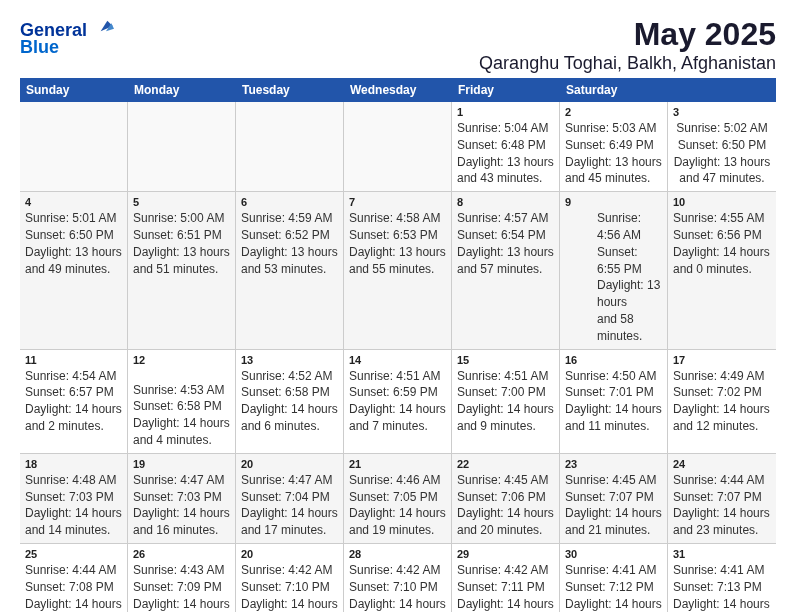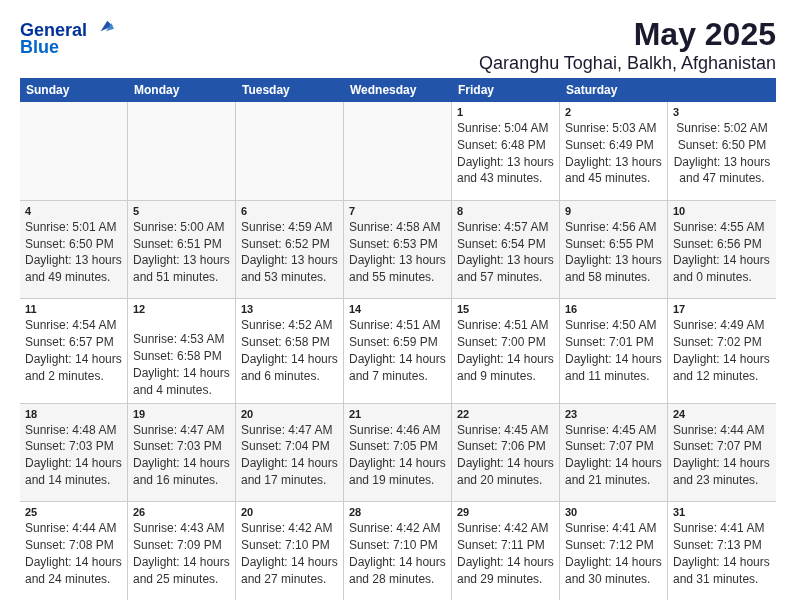--- a/index.html
+++ b/index.html
@@ -205,21 +205,21 @@
           </div>
           <div class="cal-cell alt-bg">
             <span class="day-num">8</span>
             <div class="day-info" style="white-space: pre-line;">Sunrise: 4:57 AM
 Sunset: 6:54 PM
 Daylight: 13 hours
 and 57 minutes.</div>
           </div>
           <div class="cal-cell alt-bg">
             <span class="day-num">9</span>
-            <div class="day-info" style="white-space: pre-line;">Sunrise: 4:56 AM
+            <div class="day-info" style="white-space: pre-line; margin-left: 32px;">Sunrise: 4:56 AM
 Sunset: 6:55 PM
 Daylight: 13 hours
 and 58 minutes.</div>
           </div>
           <div class="cal-cell alt-bg">
             <span class="day-num">10</span>
             <div class="day-info" style="white-space: pre-line;">Sunrise: 4:55 AM
 Sunset: 6:56 PM
 Daylight: 14 hours
 and 0 minutes.</div>

